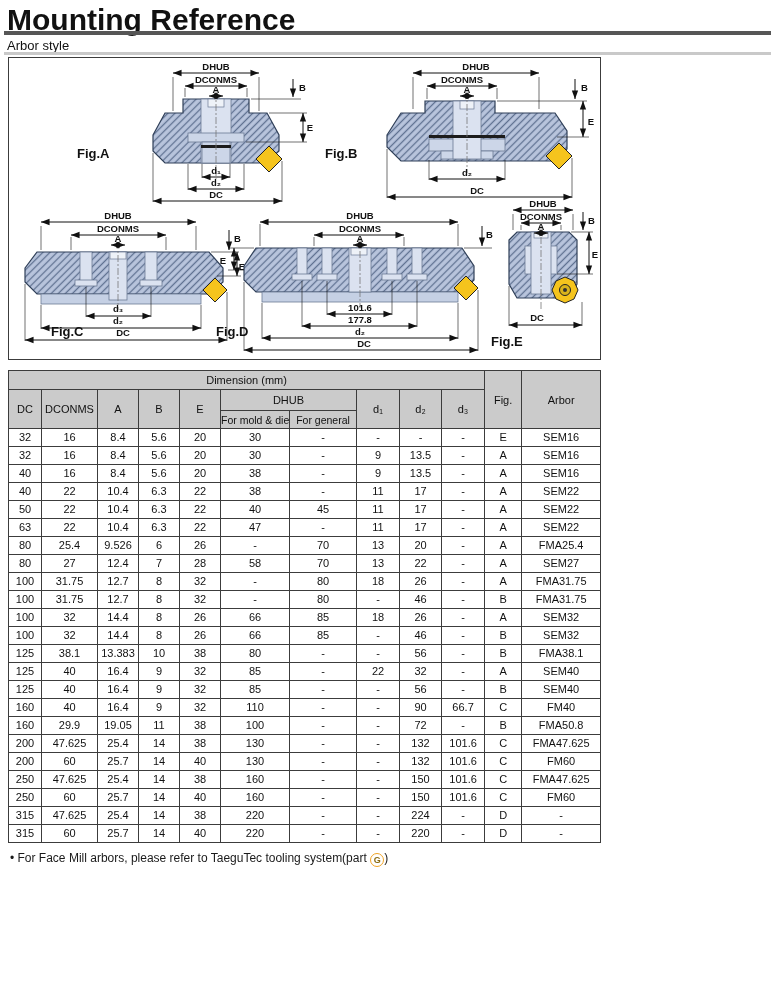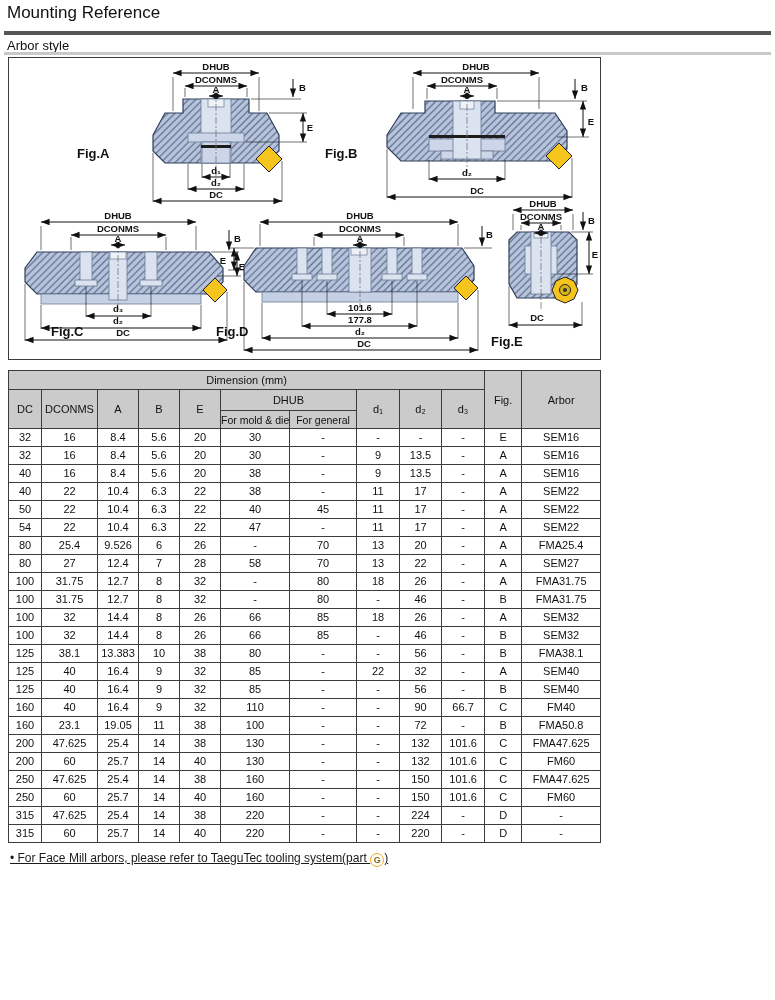--- a/index.html
+++ b/index.html
@@ -1,21 +1,21 @@
 <!DOCTYPE html>
 <html><head>
 <meta charset="utf-8">
 <style>
   html,body{margin:0;padding:0;}
   body{
     width:775px;height:1000px;background:#fff;position:relative;
     font-family:"Liberation Sans",sans-serif;color:#111;
     -webkit-font-smoothing:antialiased;
   }
-  .title{position:absolute;left:7px;top:3px;font-size:17px;font-weight:normal;}
+  .title{position:absolute;left:7px;top:3px;font-size:30px;font-weight:bold;}
   .rule-dark{position:absolute;left:4px;top:31px;width:767px;height:4px;background:#565656;}
   .subtitle{position:absolute;left:7px;top:38px;font-size:13px;font-weight:normal;}
   .rule-light{position:absolute;left:4px;top:52px;width:767px;height:3px;background:#c9c9c9;}
 
   .fig-panel{position:absolute;left:8px;top:57px;width:591px;height:301px;border:1px solid #3c3c3c;background:#fff;}
   svg.fig{position:absolute;overflow:visible;}
   .dim-text{font-size:9.5px;font-weight:bold;fill:#111;font-family:"Liberation Sans",sans-serif;}
   .fig-name{font-size:13px;font-weight:bold;fill:#111;font-family:"Liberation Sans",sans-serif;}
   .dl{stroke:#111;stroke-width:1;}
   .xl{stroke:#111;stroke-width:0.6;}
@@ -35,21 +35,21 @@
   table.dim th,table.dim td{
     border:1px solid #3c3c3c;text-align:center;vertical-align:middle;
     padding:0;overflow:hidden;white-space:nowrap;font-weight:normal;
   }
   table.dim th{background:#cbcbcb;}
   tr.h1 th{height:18px;}
   tr.h2 th{height:20px;}
   tr.h3 th{height:17px;font-size:10.5px;text-align:center;}
   table.dim td{height:17px;line-height:17px;background:#fff;}
 
-  .footnote{position:absolute;left:10px;top:851px;font-size:12px;color:#1a1a1a;text-decoration:underline;}
+  .footnote{position:absolute;left:10px;top:851px;font-size:12px;color:#1a1a1a;}
   .g-badge{
     display:inline-block;width:12px;height:12px;line-height:12px;border:1.5px solid #f0a425;
     border-radius:50%;font-size:9px;font-weight:bold;color:#8a6a10;text-align:center;
     vertical-align:-1px;background:#fff;
   }
 </style>
 </head>
 <body>
 
 <div class="title">Mounting Reference</div>
@@ -388,21 +388,21 @@
         <td>22</td>
         <td>40</td>
         <td>45</td>
         <td>11</td>
         <td>17</td>
         <td>-</td>
         <td>A</td>
         <td>SEM22</td>
       </tr>
       <tr>
-        <td>54</td>
+        <td>63</td>
         <td>22</td>
         <td>10.4</td>
         <td>6.3</td>
         <td>22</td>
         <td>47</td>
         <td>-</td>
         <td>11</td>
         <td>17</td>
         <td>-</td>
         <td>A</td>
@@ -543,21 +543,21 @@
         <td>110</td>
         <td>-</td>
         <td>-</td>
         <td>90</td>
         <td>66.7</td>
         <td>C</td>
         <td>FM40</td>
       </tr>
       <tr>
         <td>160</td>
-        <td>23.1</td>
+        <td>29.9</td>
         <td>19.05</td>
         <td>11</td>
         <td>38</td>
         <td>100</td>
         <td>-</td>
         <td>-</td>
         <td>72</td>
         <td>-</td>
         <td>B</td>
         <td>FMA50.8</td>

